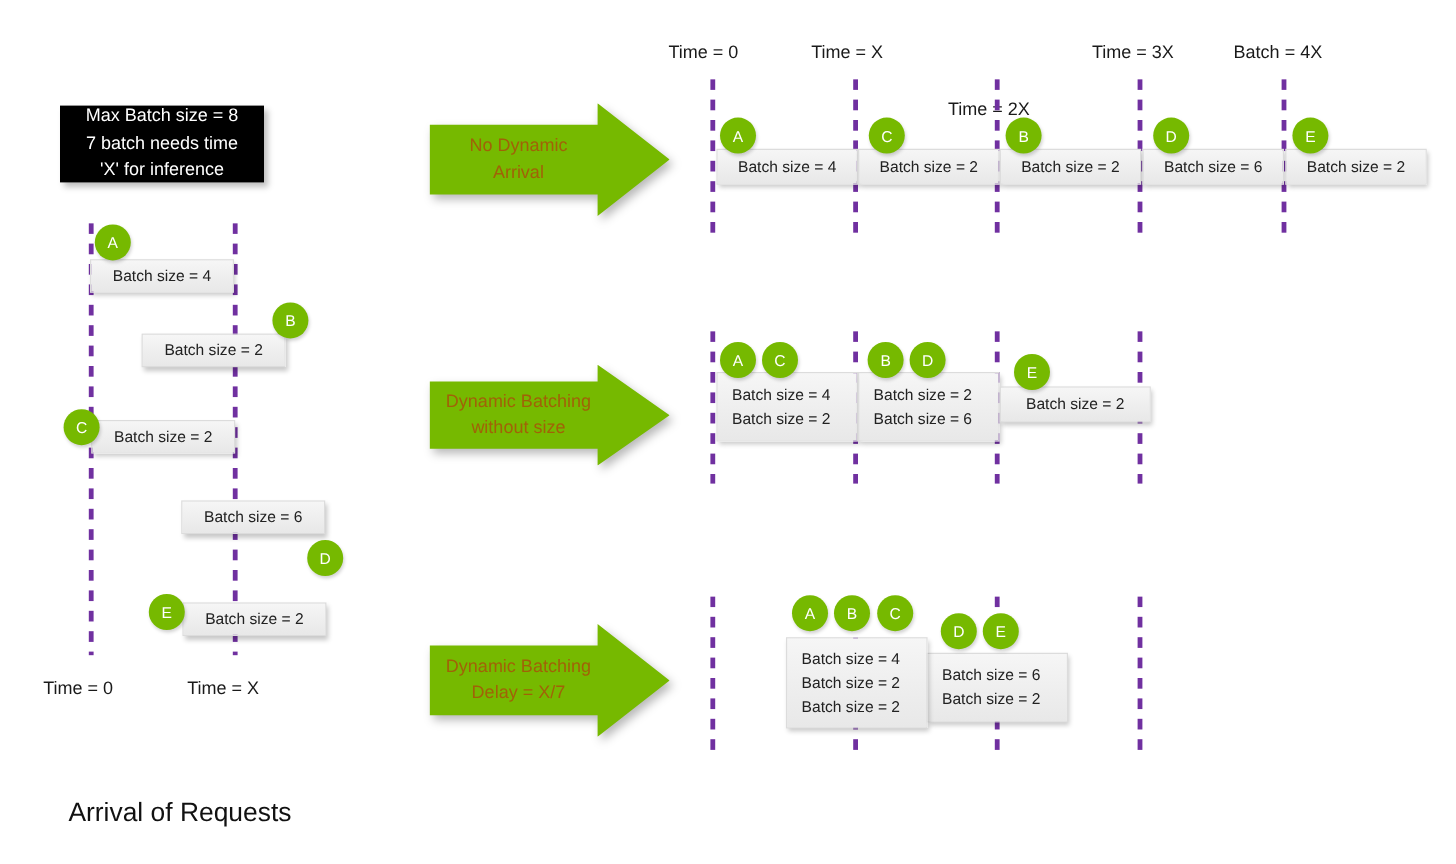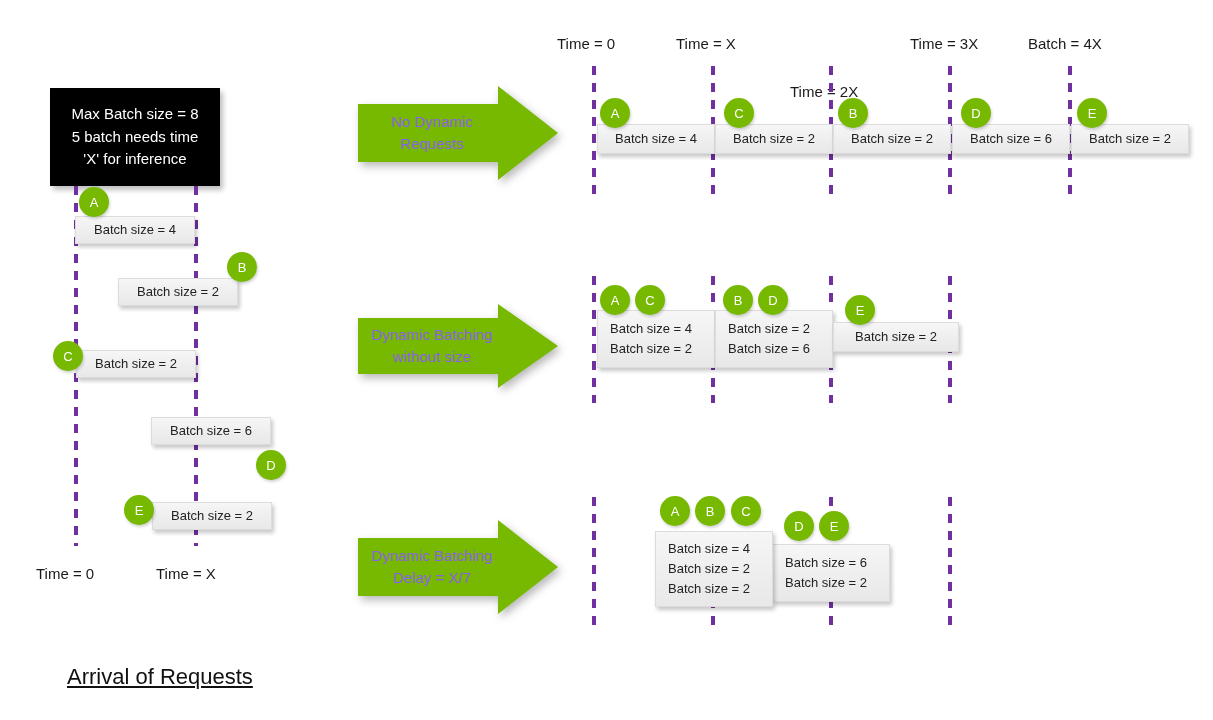--- a/index.html
+++ b/index.html
@@ -79,21 +79,21 @@
     display: flex;
     flex-direction: column;
     justify-content: center;
     align-items: center;
     box-shadow: 3px 4px 5px rgba(0,0,0,0.25);
   }
 
   
   .arrow {
     position: absolute;
-    color: #8b5cf6;
+    color: #a16207;
     font-size: 15px;
     line-height: 1.45;
     text-align: center;
     display: flex;
     align-items: center;
     justify-content: flex-start;
     filter: drop-shadow(3px 4px 4px rgba(0,0,0,0.28));
   }
   .arrow .arrow-shape {
     position: absolute;
@@ -119,23 +119,23 @@
     font-size: 22px;
     color: #111111;
     white-space: nowrap;
   }
 </style>
 </head>
 <body>
 
 <div class="canvas">
 
-  <div class="note-box" style="left:50px; top:88px; width:170px; height:98px;">
+  <div class="note-box" style="left:50px; top:88px; width:170px; height:64px;">
     <span class="bline">Max Batch size = 8</span>
-    <span class="bline">5 batch needs time</span>
+    <span class="bline">7 batch needs time</span>
     <span class="bline">'X' for inference</span>
   </div>
 
   <div class="tick" style="left:74px; top:186px; height:360px;"></div>
   <div class="tick" style="left:194px; top:186px; height:360px;"></div>
 
   <div class="time-label" style="left:36px; top:565px;">Time = 0</div>
   <div class="time-label" style="left:156px; top:565px;">Time = X</div>
 
   <div class="batch-box" style="left:75px; top:216px; width:120px; height:28px;">
@@ -156,29 +156,29 @@
   <div class="batch-box" style="left:151px; top:417px; width:120px; height:28px;">
     <span class="bline">Batch size = 6</span>
   </div>
   <div class="badge" style="left:256px; top:450px;">D</div>
 
   <div class="batch-box" style="left:152px; top:502px; width:120px; height:28px;">
     <span class="bline">Batch size = 2</span>
   </div>
   <div class="badge" style="left:124px; top:495px;">E</div>
 
-  <div class="caption" style="left:67px; top:664px;text-decoration:underline;">Arrival of Requests</div>
+  <div class="caption" style="left:57px; top:664px;">Arrival of Requests</div>
 
   <div class="arrow" style="left:358px; top:86px; width:200px; height:94px;">
     <svg class="arrow-shape" viewBox="0 0 200 94" preserveAspectRatio="none">
       <polygon points="0,18 140,18 140,0 200,47 140,94 140,76 0,76" fill="#76b900"></polygon>
     </svg>
     <div class="arrow-label">
       <span class="bline">No Dynamic</span><br>
-      <span class="bline">Requests</span>
+      <span class="bline">Arrival</span>
     </div>
   </div>
 
   <div class="arrow" style="left:358px; top:304px; width:200px; height:84px;">
     <svg class="arrow-shape" viewBox="0 0 200 84" preserveAspectRatio="none">
       <polygon points="0,14 140,14 140,0 200,42 140,84 140,70 0,70" fill="#76b900"></polygon>
     </svg>
     <div class="arrow-label">
       <span class="bline">Dynamic Batching</span><br>
       <span class="bline">without size</span>

